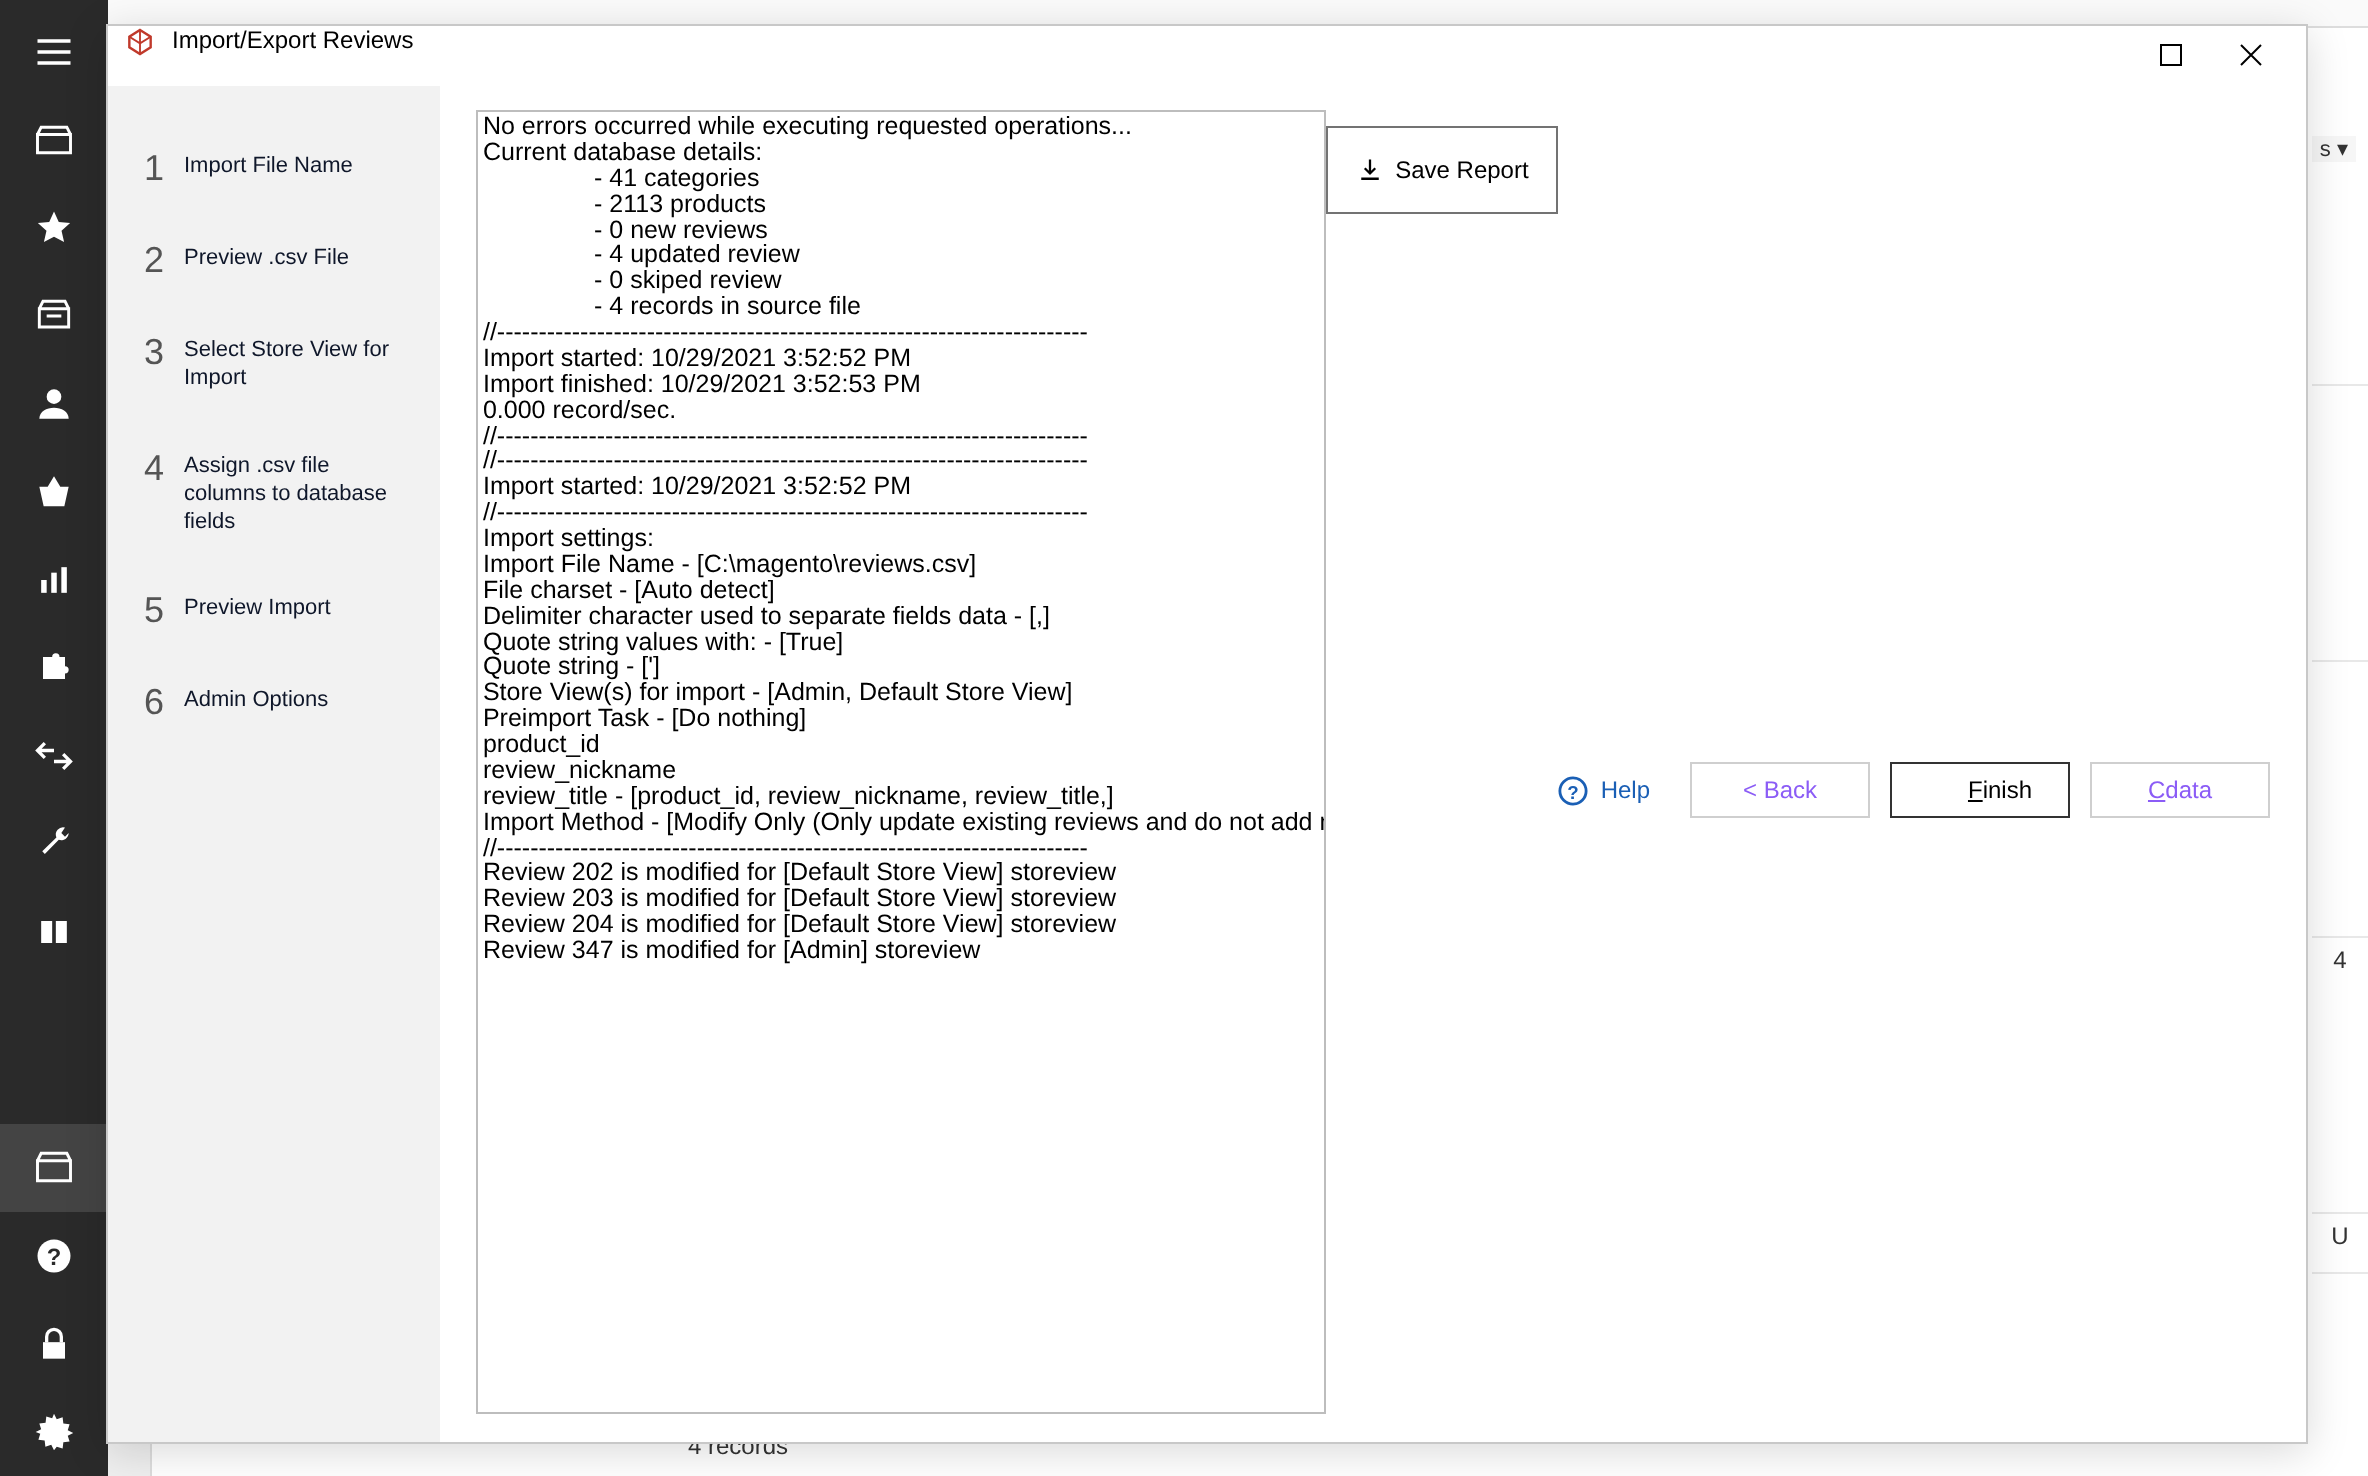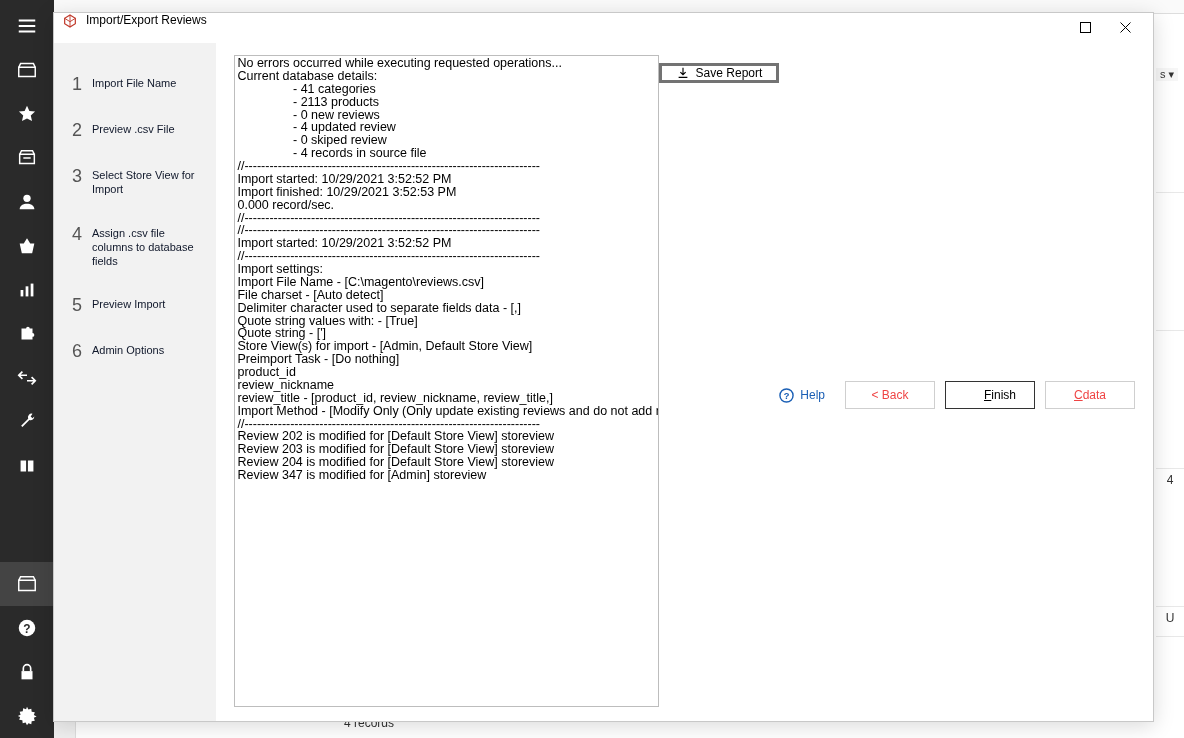--- a/index.html
+++ b/index.html
@@ -156,23 +156,23 @@
       overflow: auto;
       padding: 1px 2px;
       font-family: "Segoe UI", Tahoma, sans-serif;
       color: #000;
     }
     .save-row {
       display: flex; justify-content: flex-end;
       padding-top: 8px;
     }
     .btn {
-      height: 20px;
+      height: 44px;
       padding: 0 14px;
-      border: 3px solid #737373;
+      border: 1px solid #737373;
       background: #fff;
       font-size: 12px;
       color: #000;
       display: inline-flex; align-items: center;
       cursor: pointer;
     }
     .btn svg { width: 14px; height: 14px; margin-right: 6px; stroke: #000; stroke-width: 1.3; fill: none; }
     
     .footer {
       display: flex; align-items: center;
@@ -186,21 +186,21 @@
       cursor: pointer;
     }
     .footer .help svg { width: 15px; height: 15px; margin-right: 6px; }
     .footer .help span { }
     .footer .spacer { flex: 1; }
     .nav-btn {
       width: 90px; height: 28px;
       border: 1px solid #cfcfcf;
       background: #fff;
       font-size: 12px;
-      color: #ef4444;
+      color: #8b5cf6;
       display: inline-flex; align-items: center; justify-content: center;
       cursor: pointer;
     }
     .nav-btn.primary {
       border: 1px solid #333;
       color: #000;
       padding-left: 20px;
     }
     .nav-btn .ul { text-decoration: underline; }
   </style>

